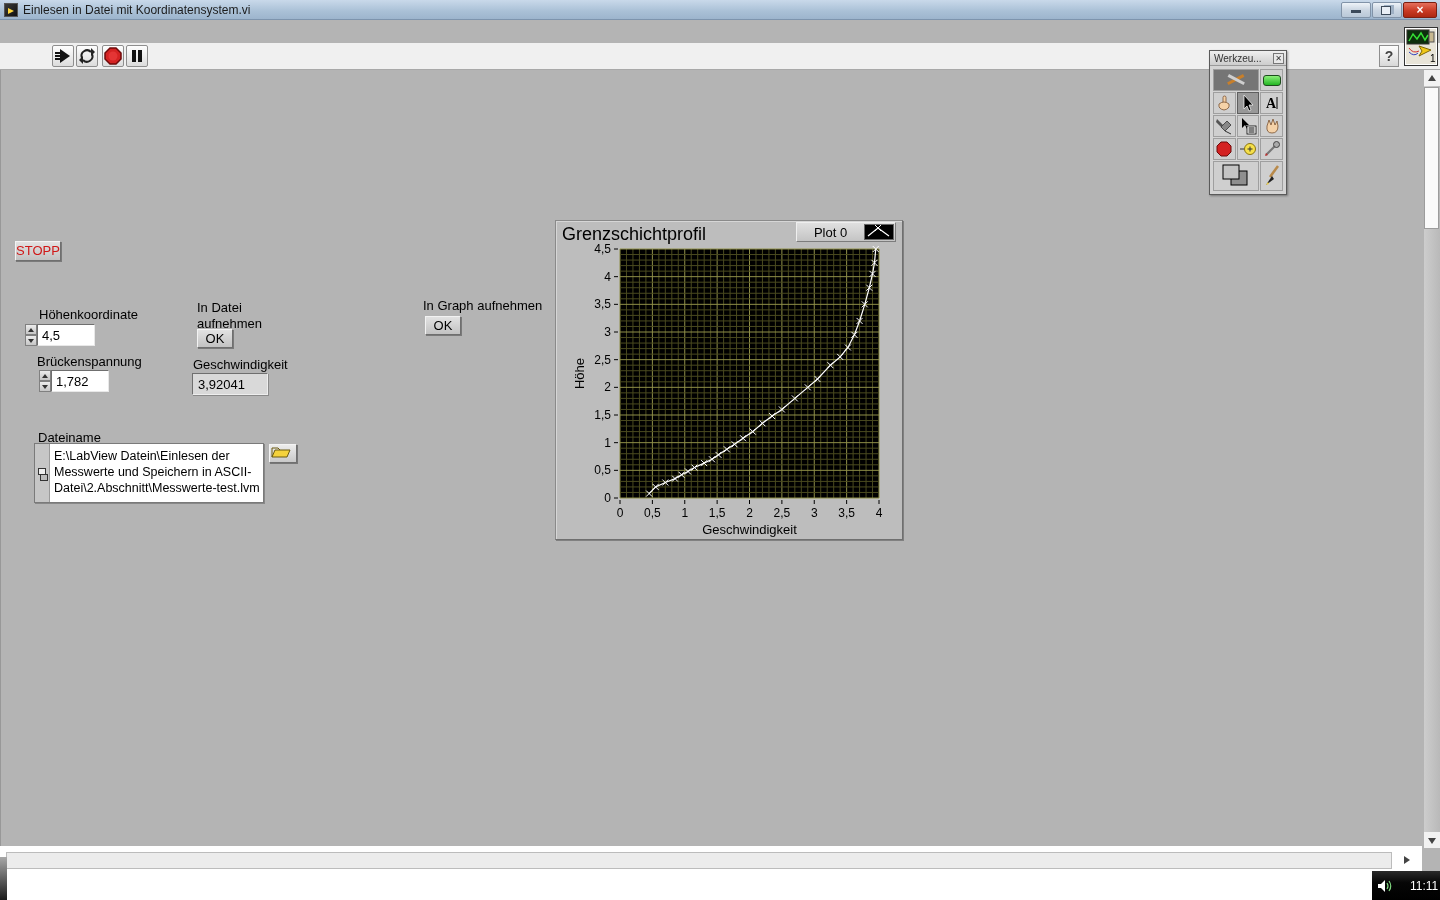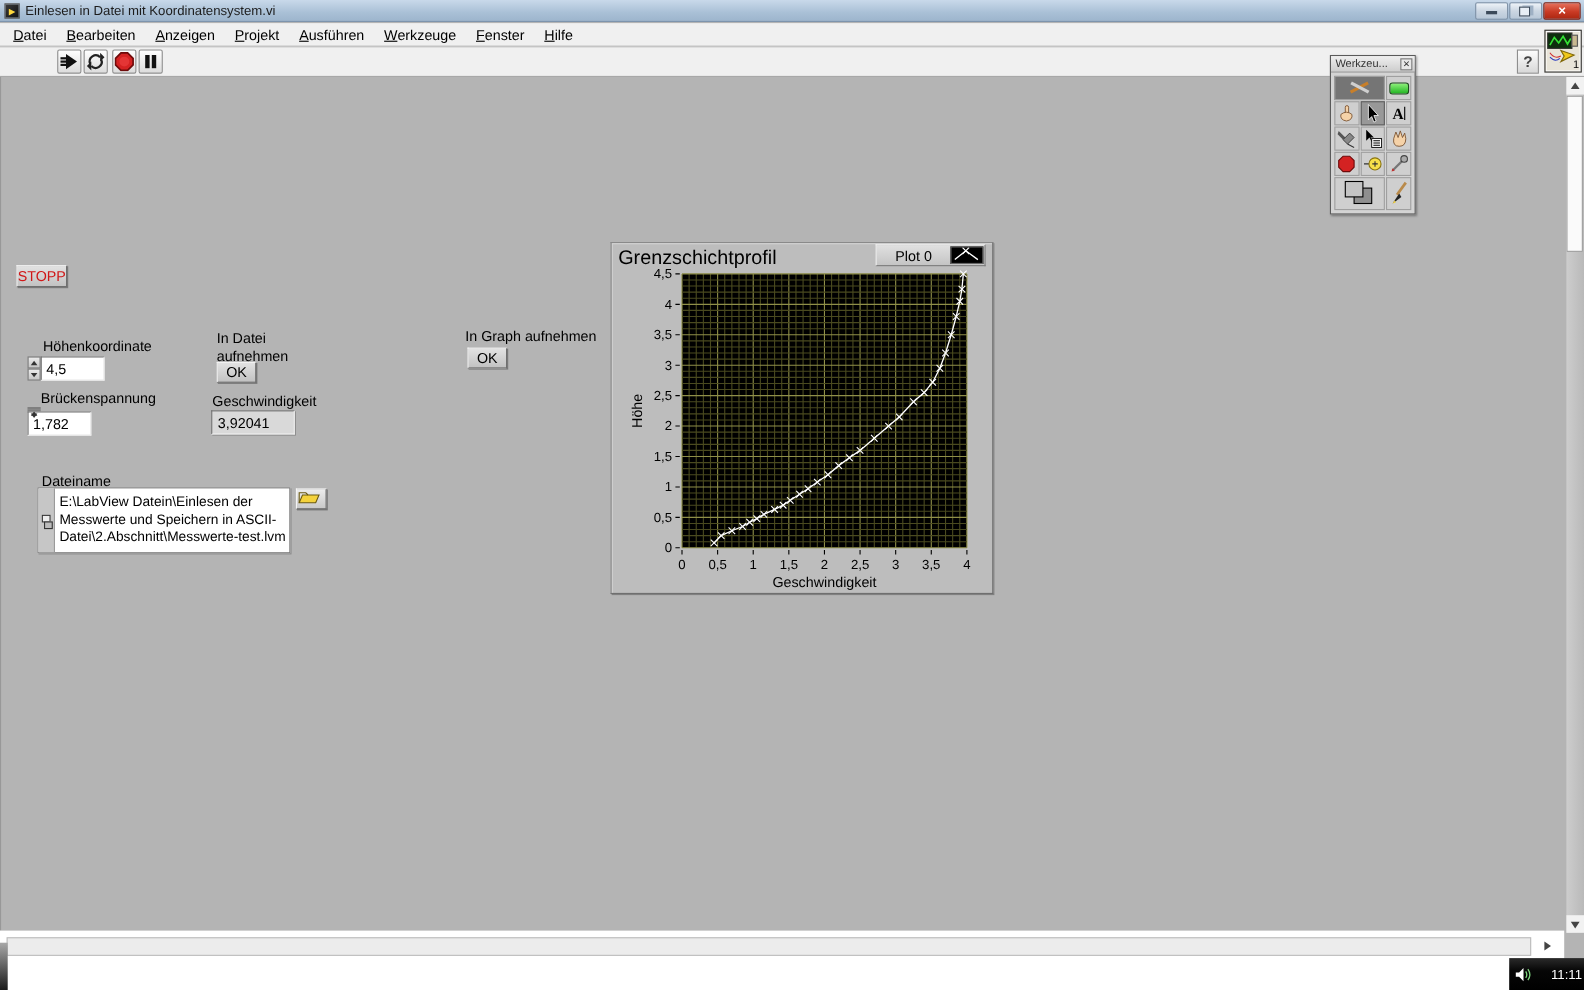--- a/index.html
+++ b/index.html
@@ -133,30 +133,20 @@
   <div class="titlebar">
     <div class="appicon"></div>
     <div class="title">Einlesen in Datei mit Koordinatensystem.vi</div>
     <div class="winbtns">
       <div class="winbtn min"></div>
       <div class="winbtn restore"></div>
       <div class="winbtn close">×</div>
     </div>
   </div>
 
-  <div class="menubar">
-    <span class="menu-item mnemonic-first"><u>D</u>atei</span>
-    <span class="menu-item mnemonic-first"><u>B</u>earbeiten</span>
-    <span class="menu-item mnemonic-first"><u>A</u>nzeigen</span>
-    <span class="menu-item mnemonic-first"><u>P</u>rojekt</span>
-    <span class="menu-item mnemonic-first"><u>A</u>usführen</span>
-    <span class="menu-item mnemonic-first"><u>W</u>erkzeuge</span>
-    <span class="menu-item mnemonic-first"><u>F</u>enster</span>
-    <span class="menu-item mnemonic-first"><u>H</u>ilfe</span>
-  </div>
 
   <div class="toolbar">
     <div class="tbtn" style="left:52px">
       <svg width="18" height="18" viewBox="0 0 18 18">
         <rect x="1" y="5" width="5" height="2" fill="#111"></rect>
           <rect x="1" y="8" width="5" height="2" fill="#111"></rect>
         <rect x="1" y="11" width="5" height="2" fill="#111"></rect>
         <polygon points="6,2 6,16 16,9" fill="#111"></polygon>
       </svg>
     </div>
@@ -202,21 +192,21 @@
     <div class="lv-label" style="left:38px; top:237px;">Höhenkoordinate</div>
     <div class="numctl" style="left:24px; top:254px;">
       <div class="spinner">
         <div class="spinbtn up"></div>
         <div class="spinbtn down"></div>
       </div>
       <div class="numfield">4,5</div>
     </div>
 
     <div class="lv-label" style="left:36px; top:284px;">Brückenspannung</div>
-    <div class="numctl" style="left:24px; top:300px;flex-direction:column;">
+    <div class="numctl" style="left:38px; top:300px;">
       <div class="spinner">
         <div class="spinbtn up"></div>
         <div class="spinbtn down"></div>
       </div>
       <div class="numfield">1,782</div>
     </div>
 
     <div class="lv-label" style="left:196px; top:230px; width:72px; white-space:normal; line-height:16px;">In Datei aufnehmen</div>
     <div class="lv-btn" style="left:196px; top:259px; width:36px; height:19px; line-height:17px;">OK</div>
 

